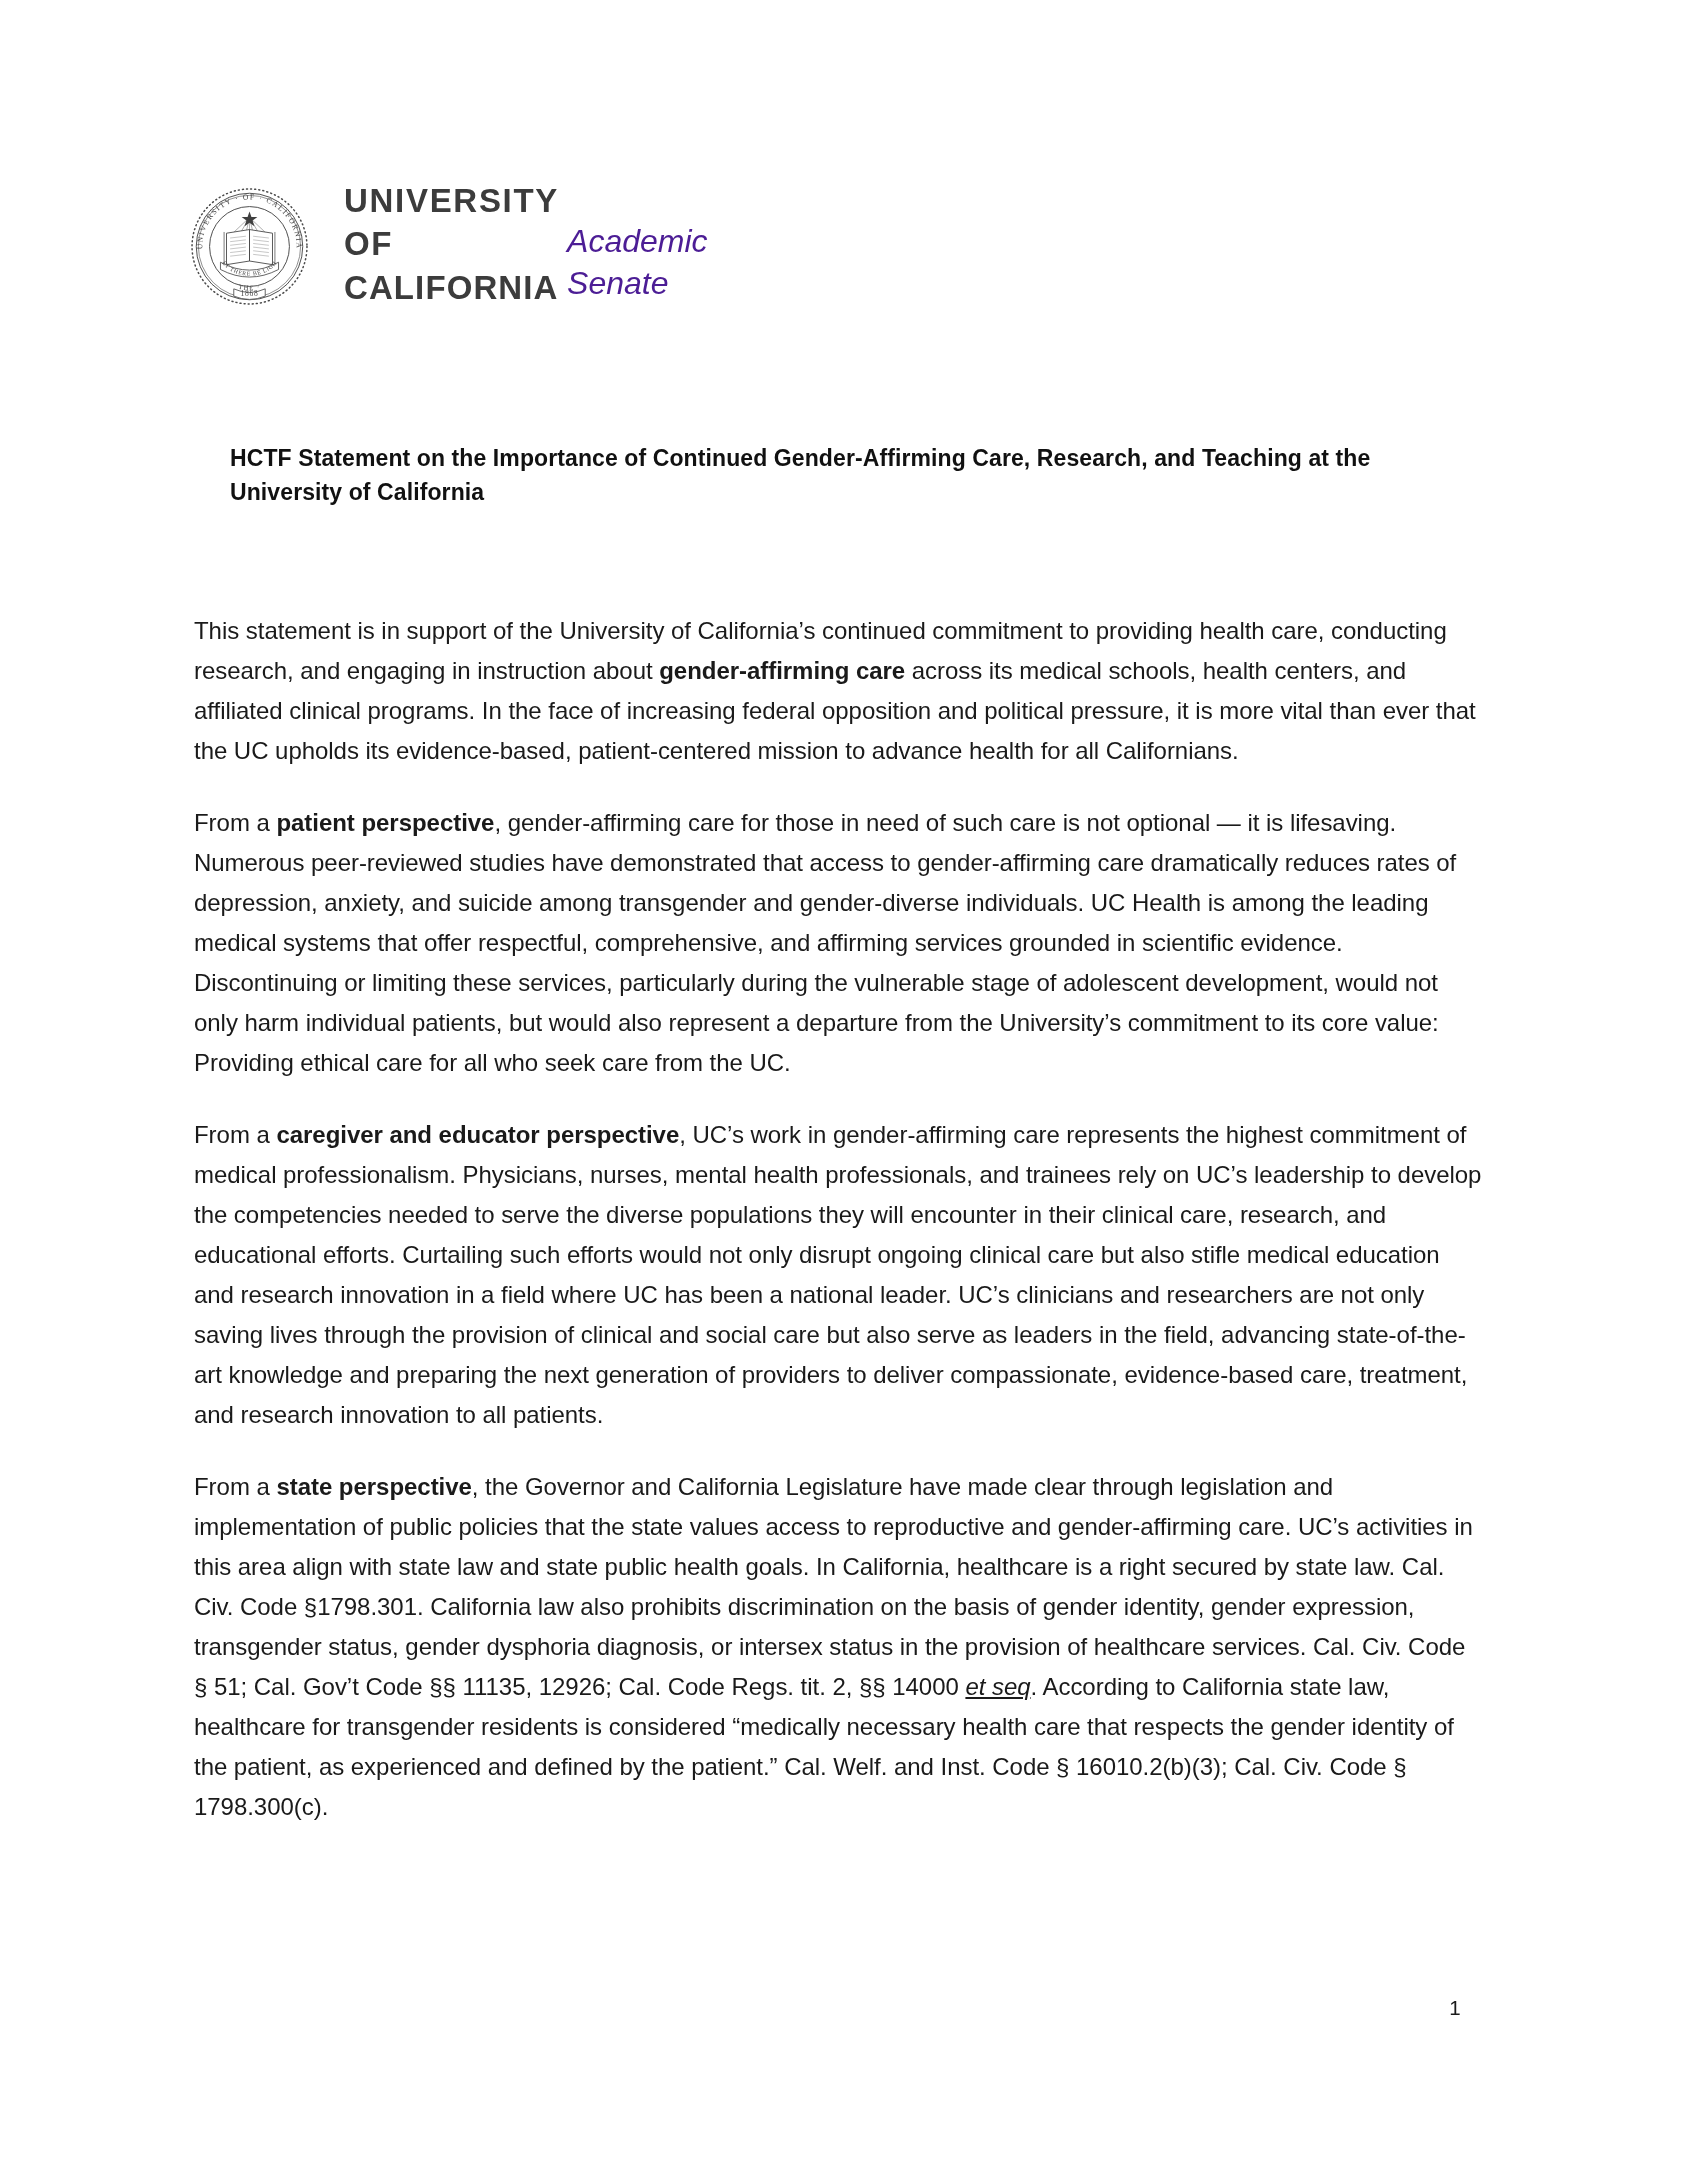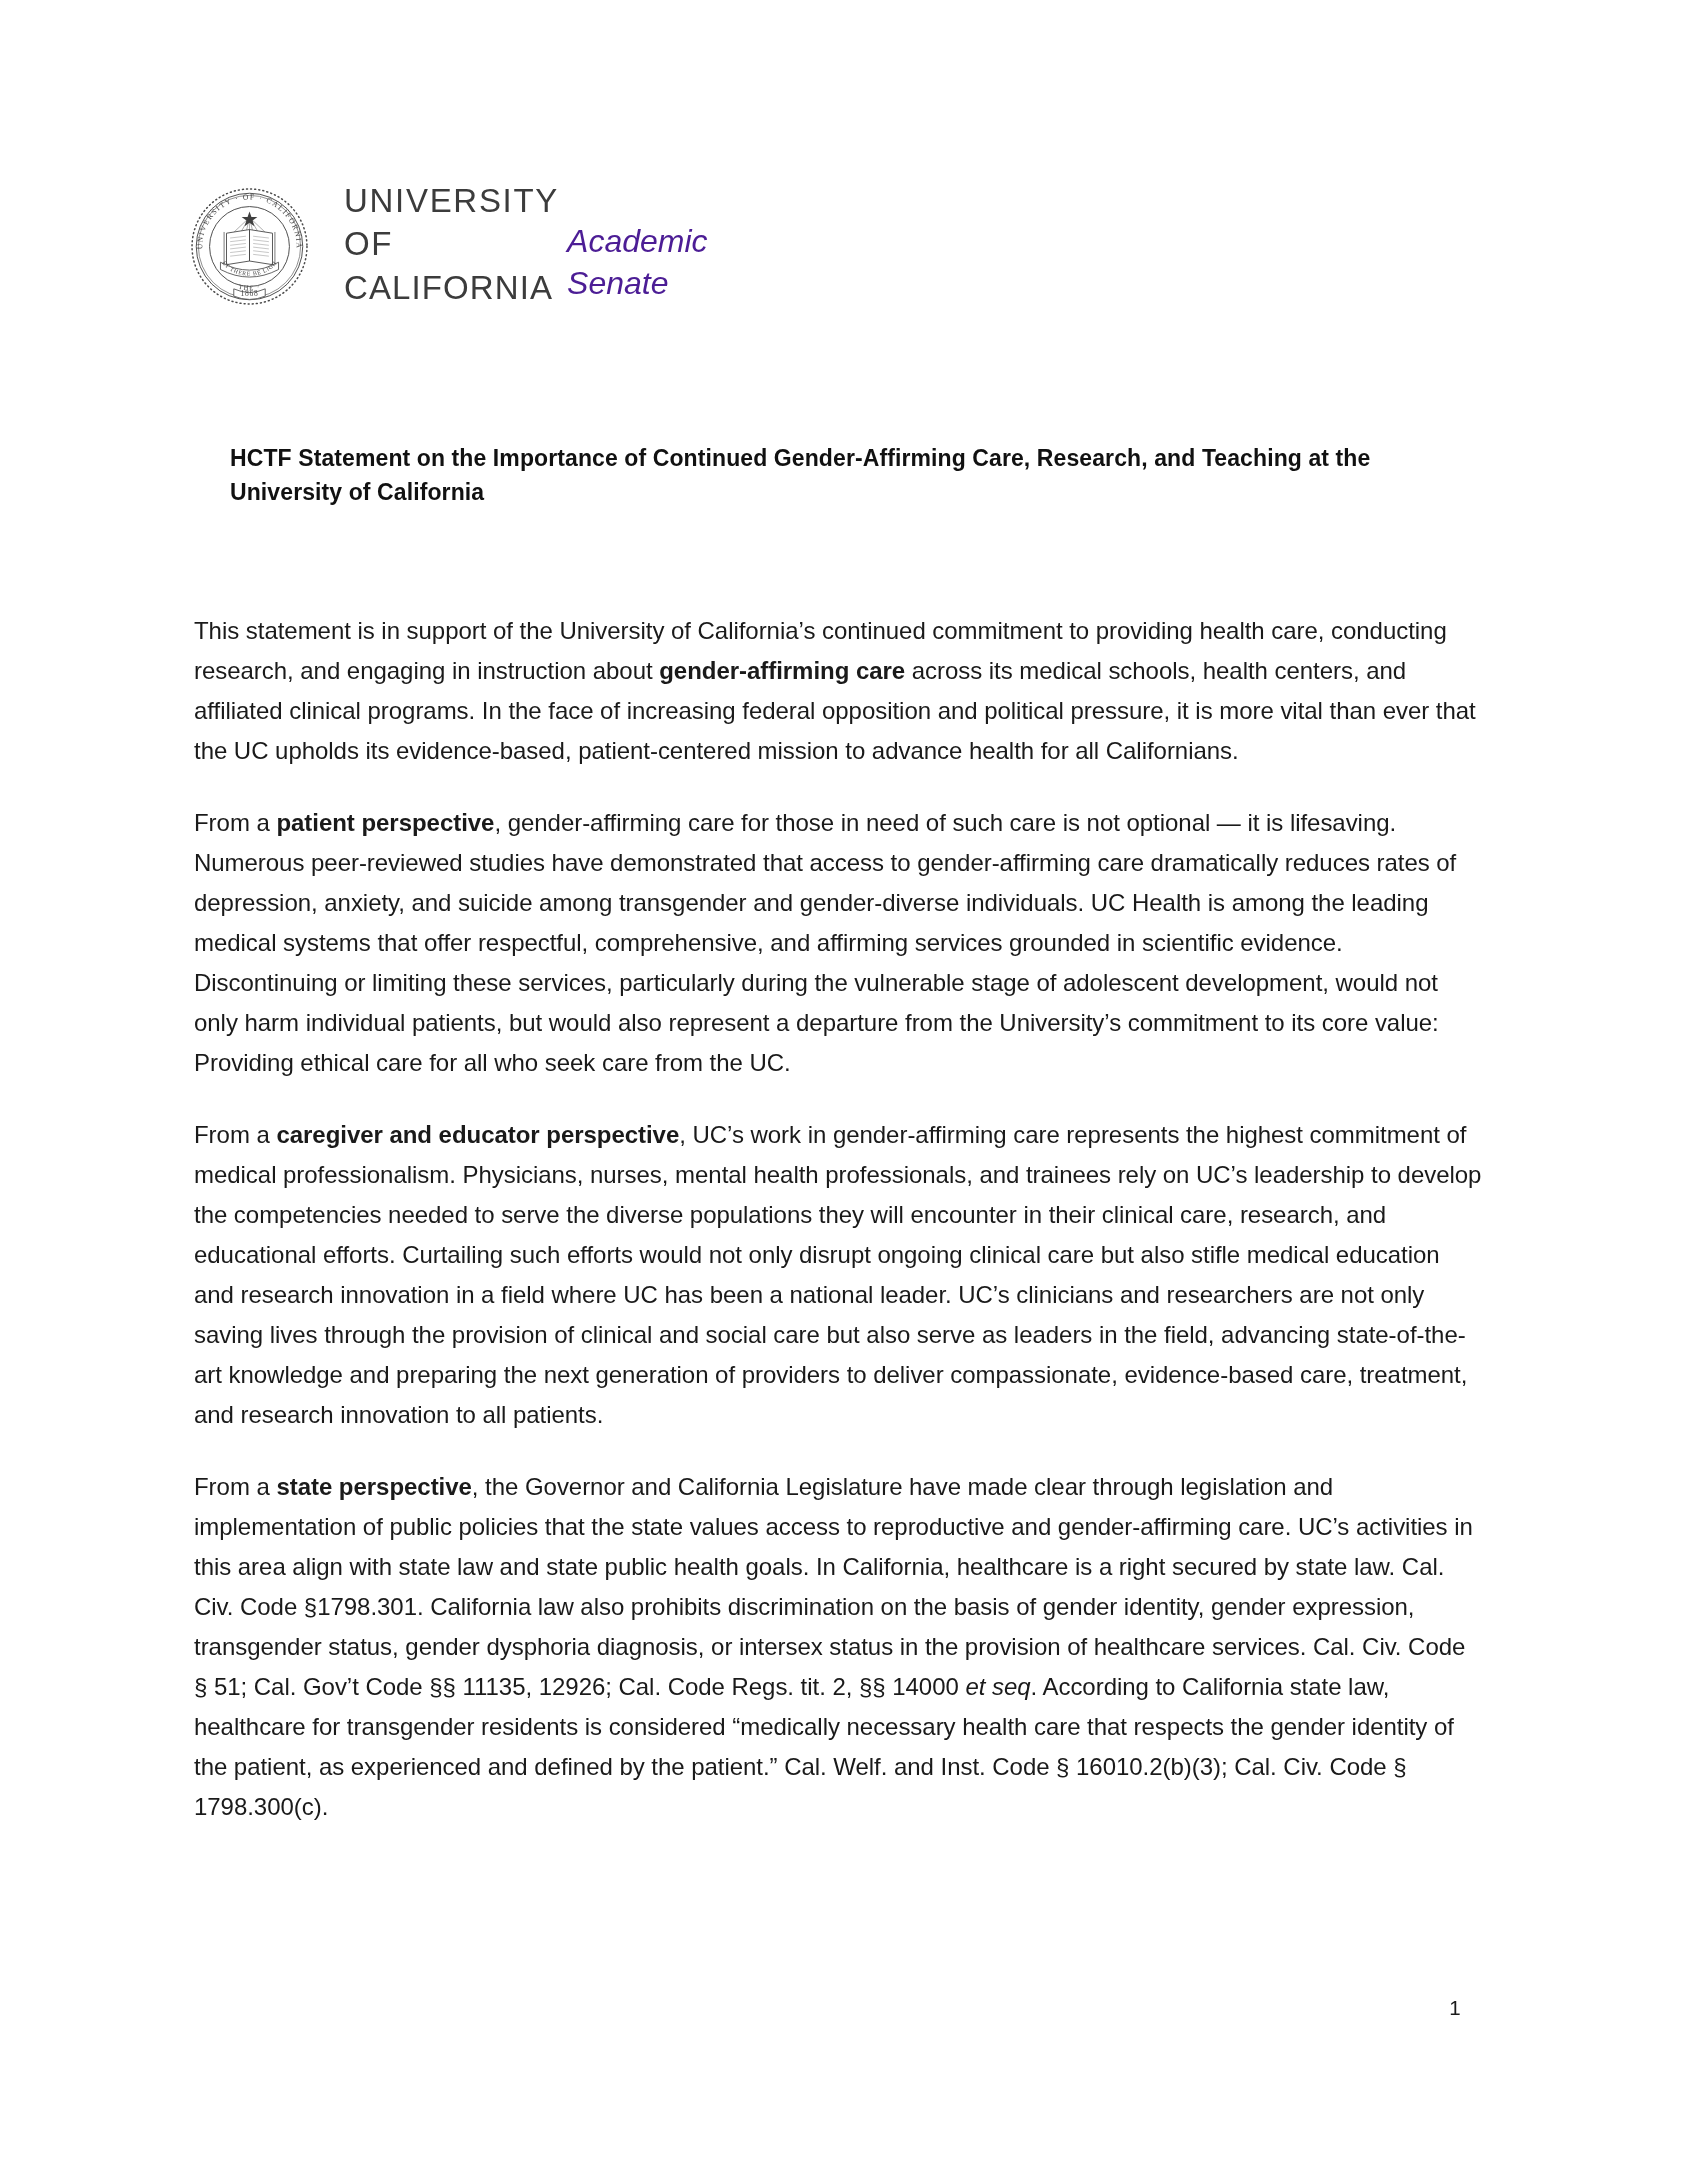--- a/index.html
+++ b/index.html
@@ -39,21 +39,21 @@
   .wordmark {
     margin-left: 34px;
     display: flex;
     align-items: flex-start;
   }
   .uc-lines {
     font-size: 33px;
     line-height: 1.32;
     letter-spacing: 1.7px;
     color: #3c3c3c;
-    font-weight: 400;
+    font-weight: 700;
     white-space: nowrap;
     padding-top: 3.6px;
   }
   .uc-lines .ln { display: block; }
   .uc-lines .ln.ln-cal { letter-spacing: 1.1px; }
 
   .senate-lines {
     margin-left: 8px;
     font-size: 32px;
     line-height: 1.32;
@@ -89,21 +89,21 @@
   .para {
     font-size: 24px;
     line-height: 40px;
     color: #1a1a1a;
     margin: 0 0 32px 0;
     text-align: left;
     letter-spacing: -0.04px;
   }
   .para:last-child { margin-bottom: 0; }
   .para b { font-weight: bold; }
-  .para i { font-style: italic; }
+  .para i { font-style: italic; text-decoration: underline; }
 
   
   .page-number {
     position: absolute;
     left: 1424px;
     top: 1996px;
     width: 62px;
     text-align: center;
     font-size: 20.5px;
     color: #1a1a1a;

